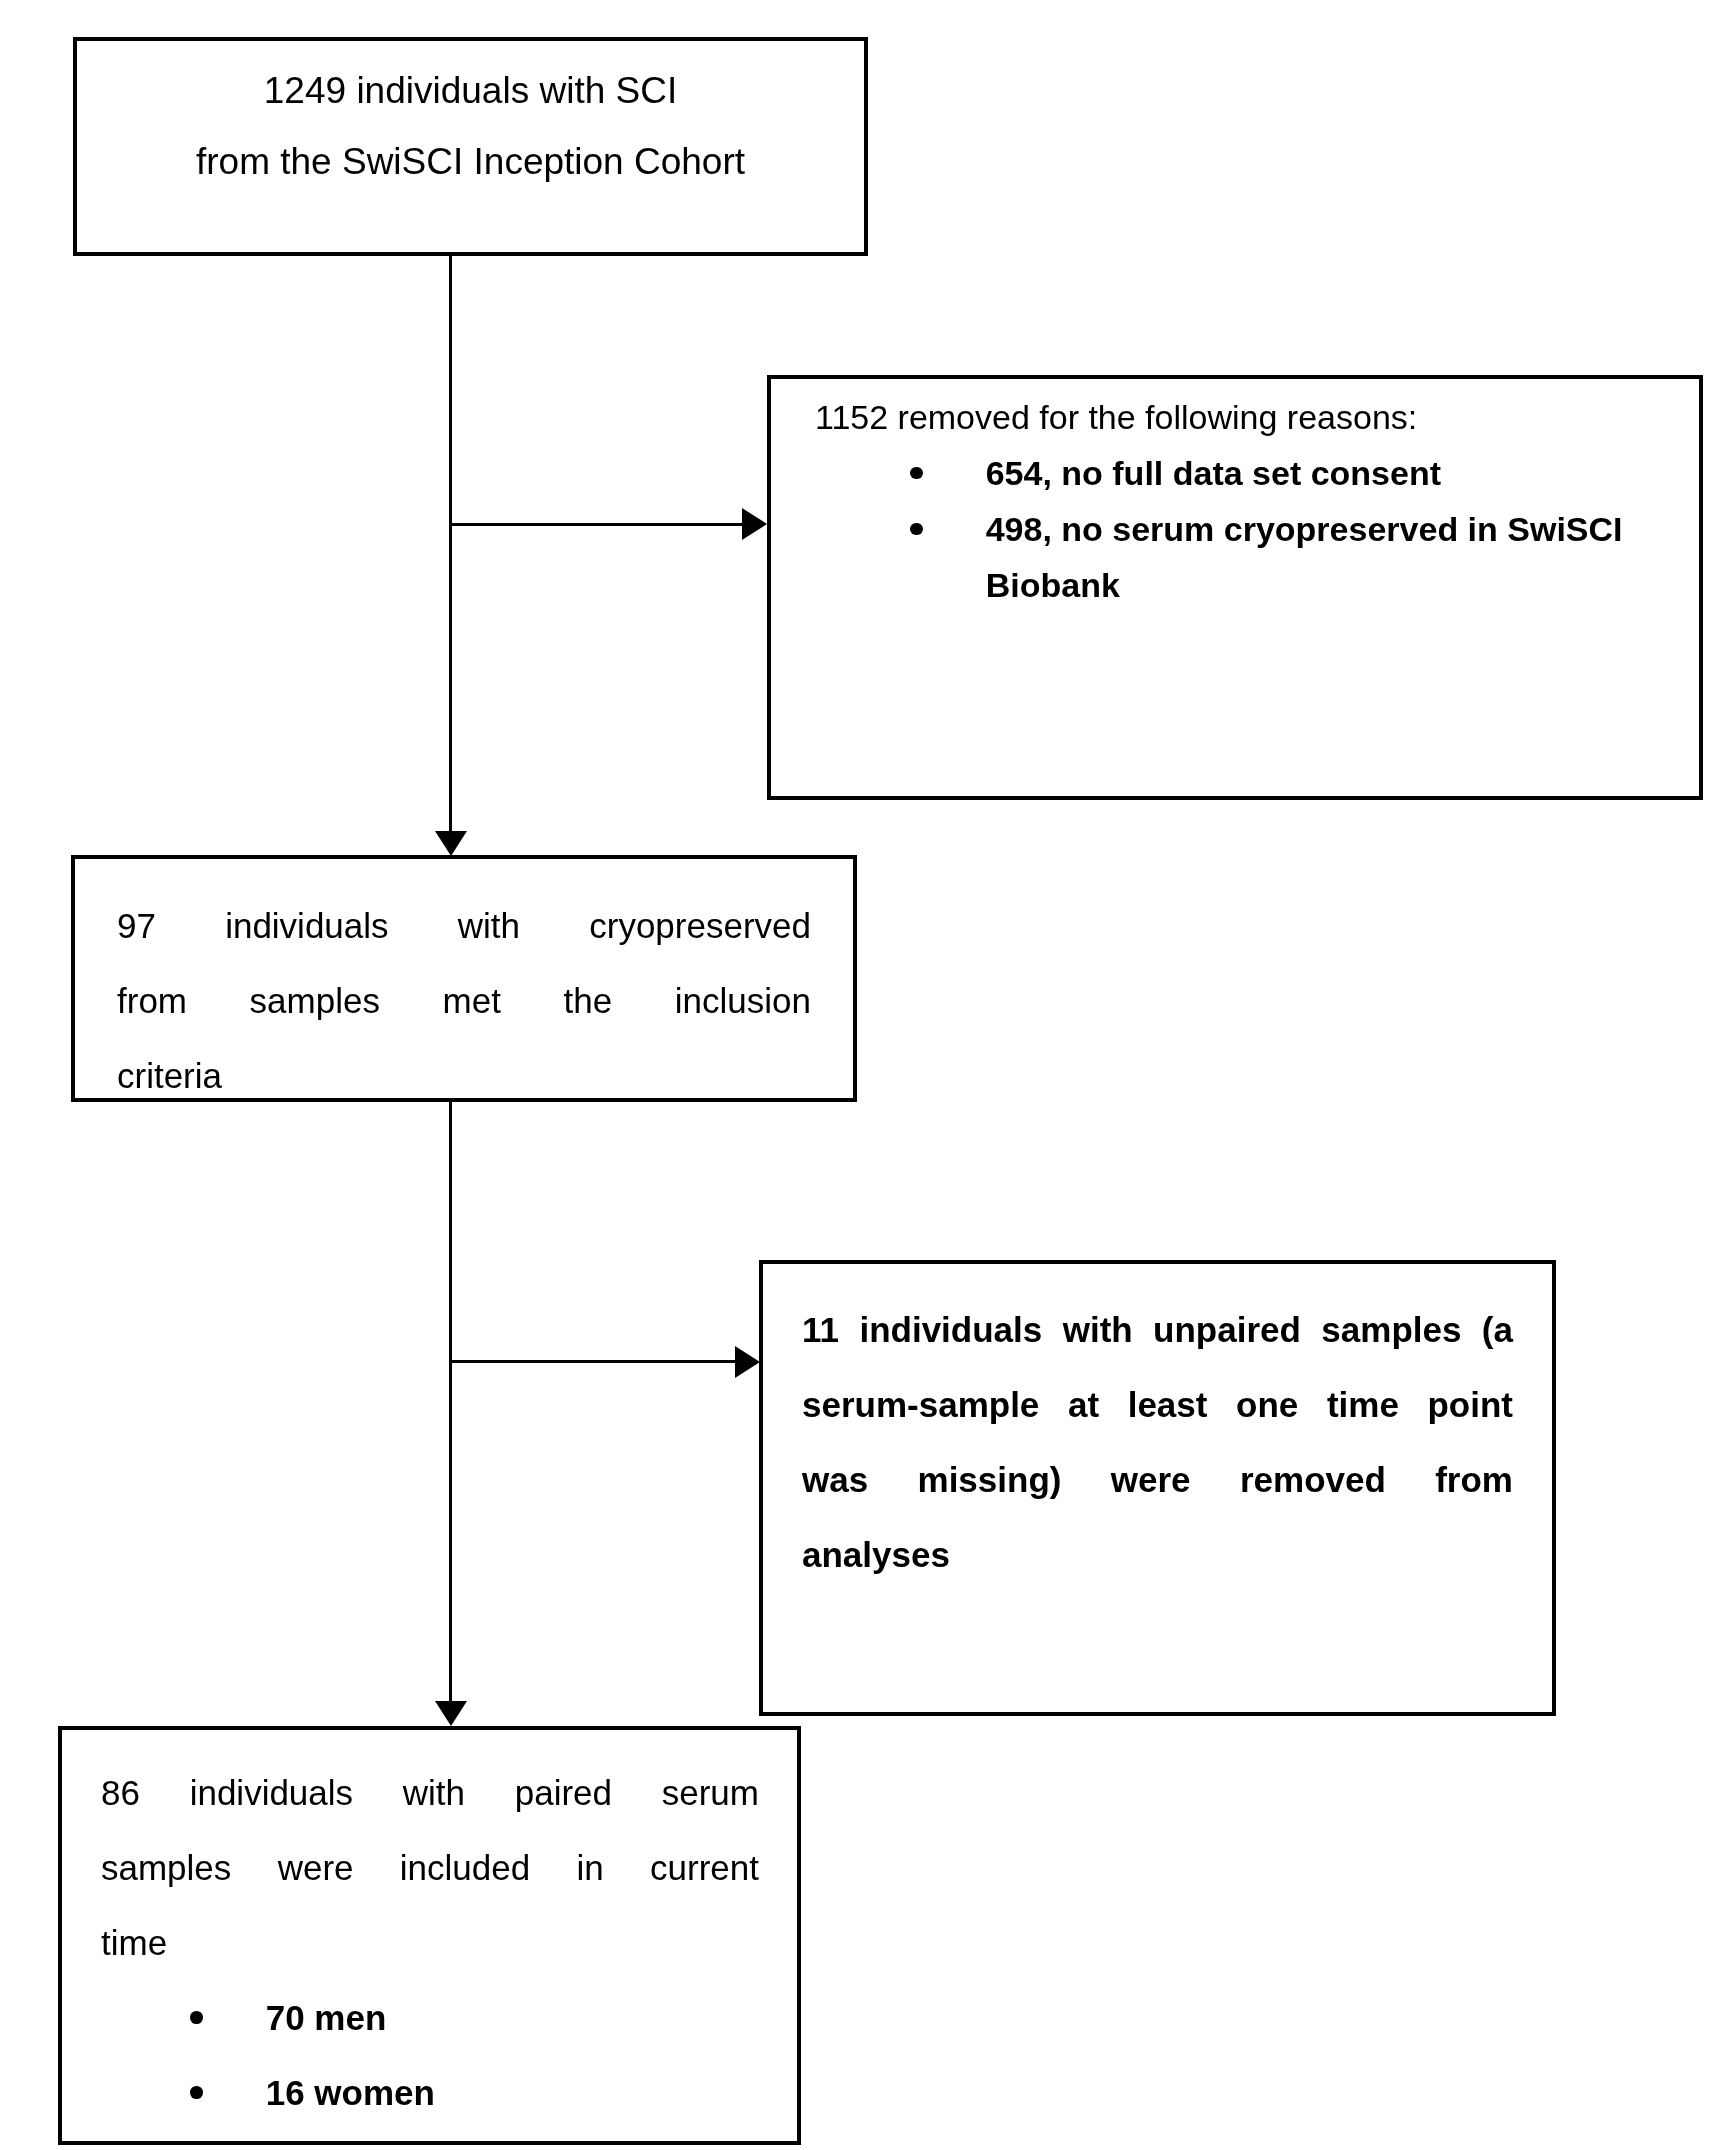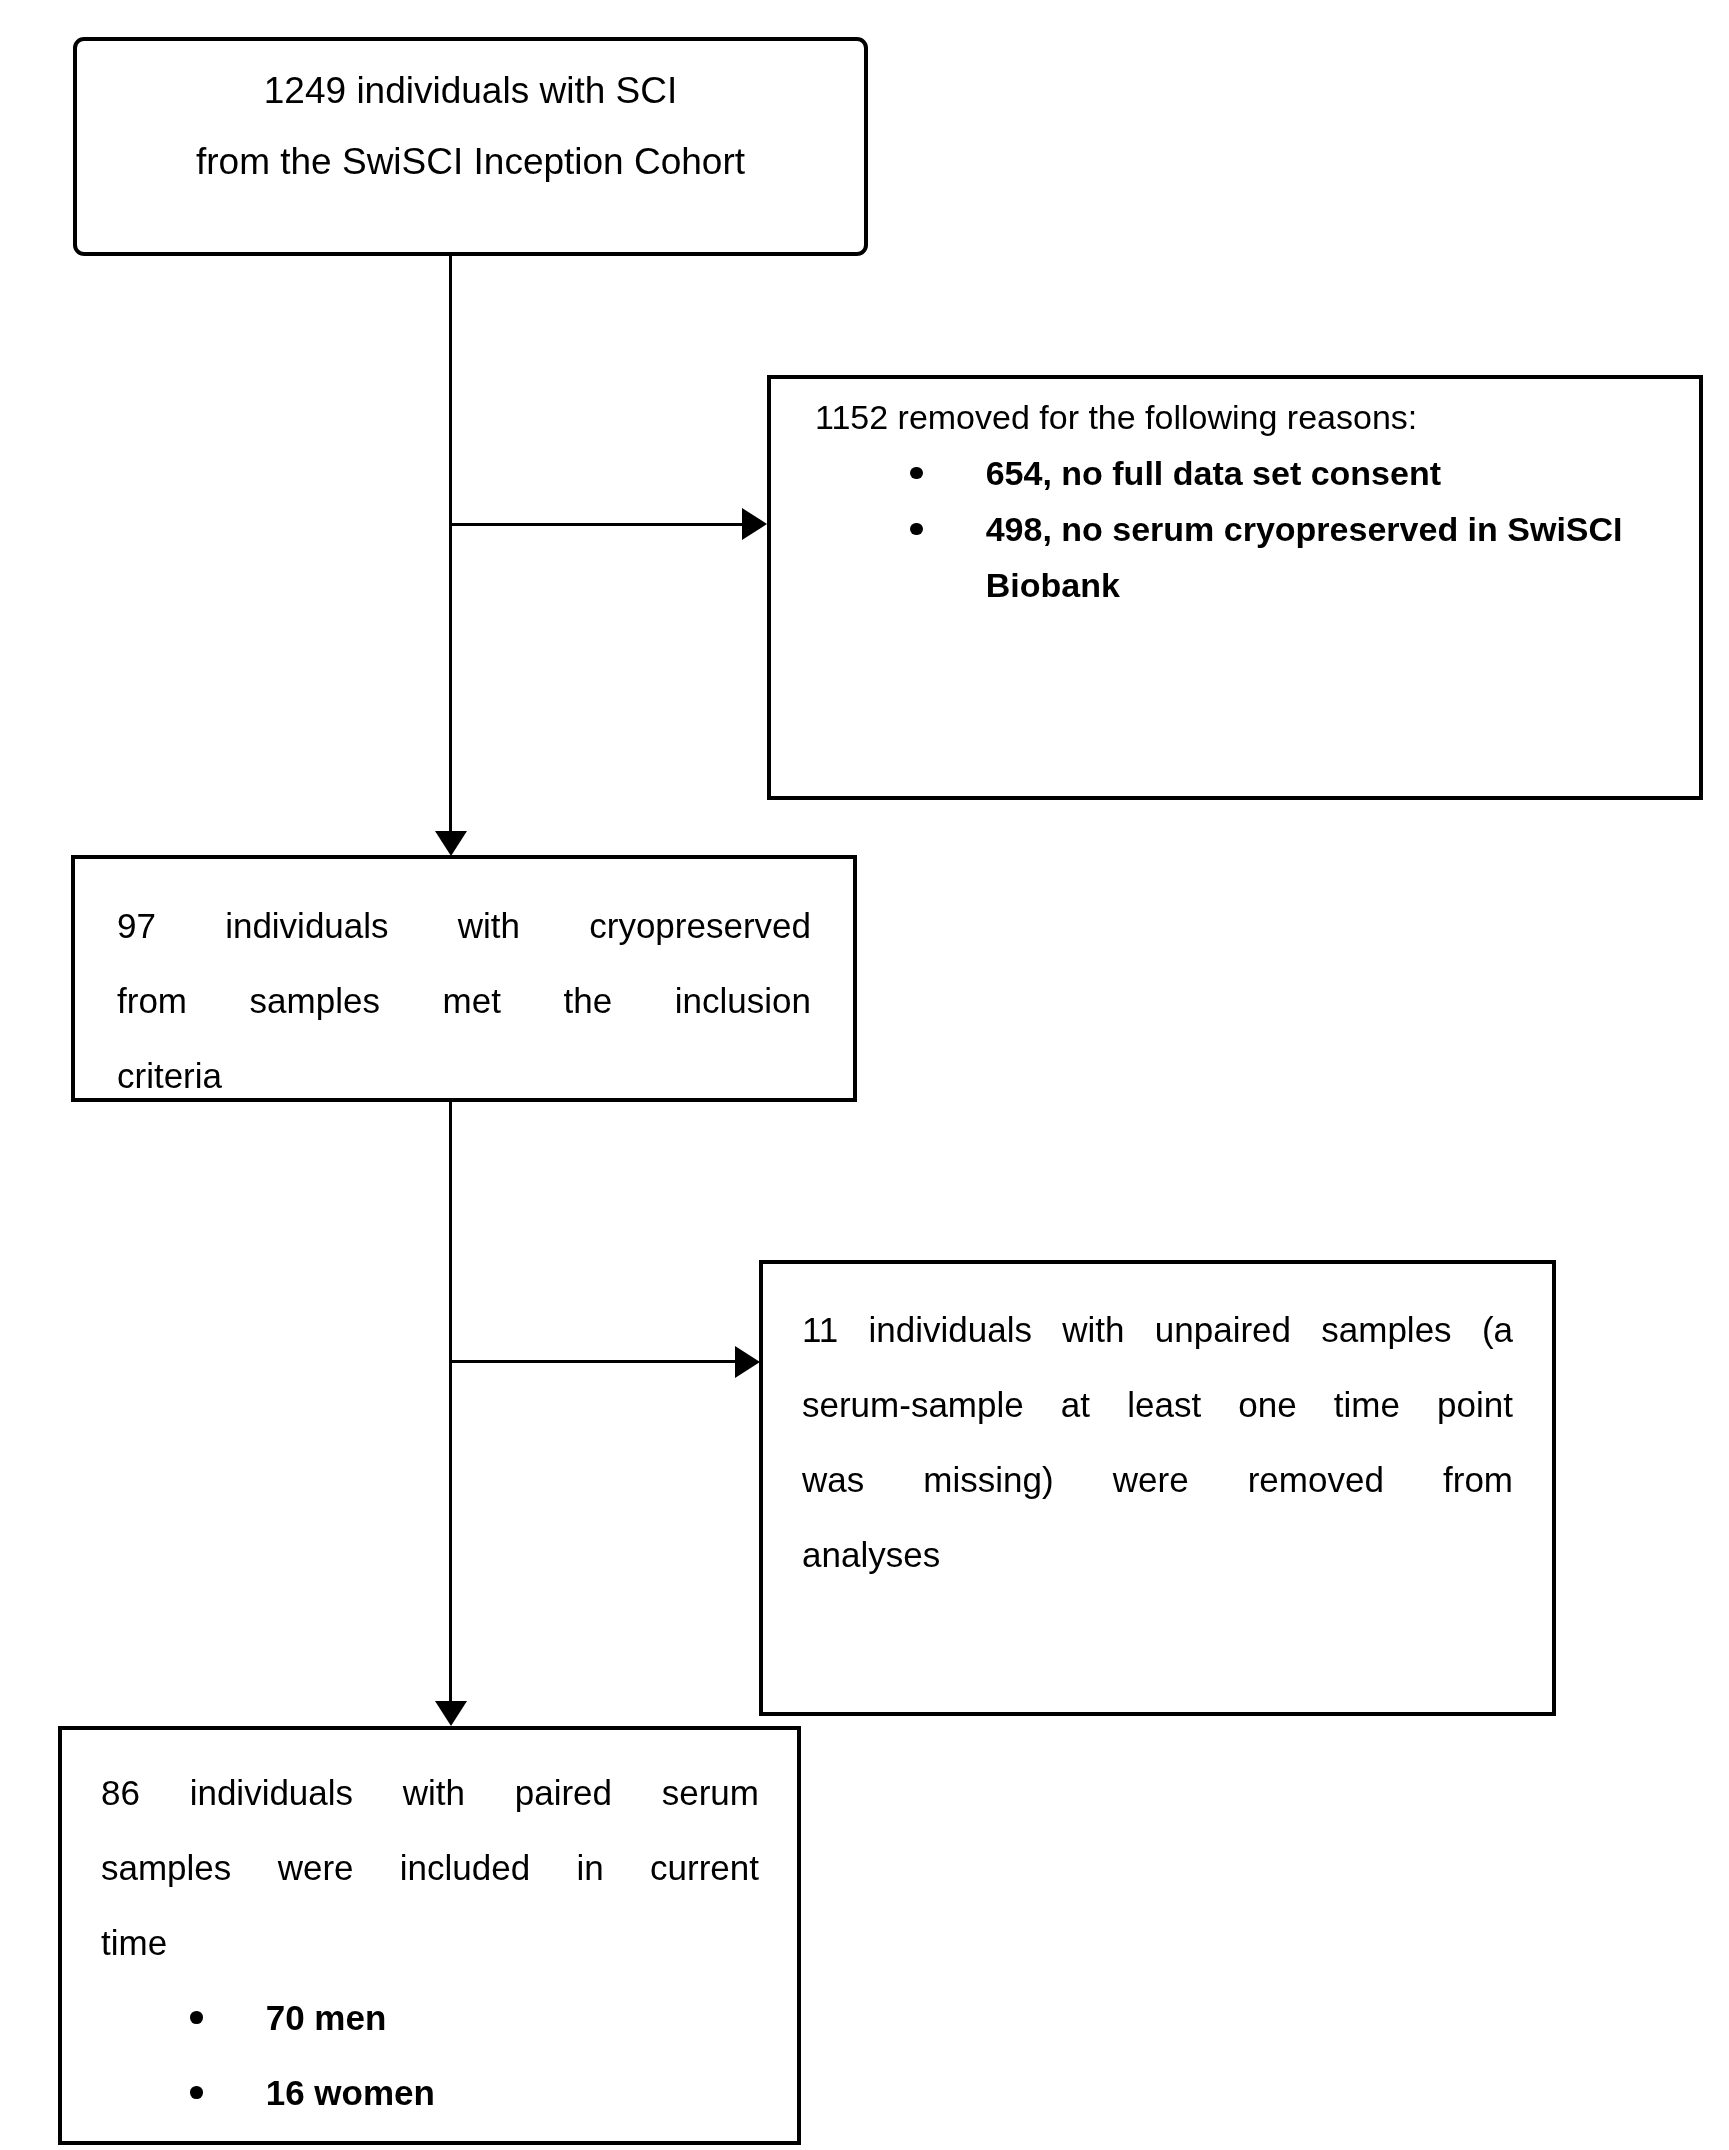--- a/index.html
+++ b/index.html
@@ -18,30 +18,30 @@
   .box {
     position: absolute;
     border: 4.4px solid #000000;
     background: #ffffff;
     box-sizing: border-box;
     overflow: hidden;
   }
   
   .box1 { left: 73px;  top: 37px;    width: 795px; height: 219px;
           font-size: 37px; line-height: 71px; text-align: center;
-          padding-top: 14px; border-radius: 11px; }
+          padding-top: 14px; }
   .box2 { left: 767px; top: 375px;   width: 936px; height: 425px;
           font-size: 34px; line-height: 56px;
           padding: 10px 64px 0 44px; }
   .box3 { left: 71px;  top: 855px;  width: 786px; height: 247px;
           font-size: 35px; line-height: 75px;
           padding: 29px 42px 12px 42px; }
   .box4 { left: 759px; top: 1260px;  width: 797px; height: 456px;
           font-size: 35px; line-height: 75px;
-          padding: 28px 39px 0 39px; }
+          padding: 28px 39px 0 39px; font-weight: bold; }
   .box5 { left: 58px;   top: 1726px;  width: 743px; height: 419px;
           font-size: 35px; line-height: 75px;
           padding: 25px 38px 12px 39px; }
 
   
   .jline { text-align: justify; text-align-last: justify; }
   .jlast { text-align: justify; text-align-last: left; }
 
   
   .bullet-row { display: flex; align-items: flex-start; font-weight: bold; }

